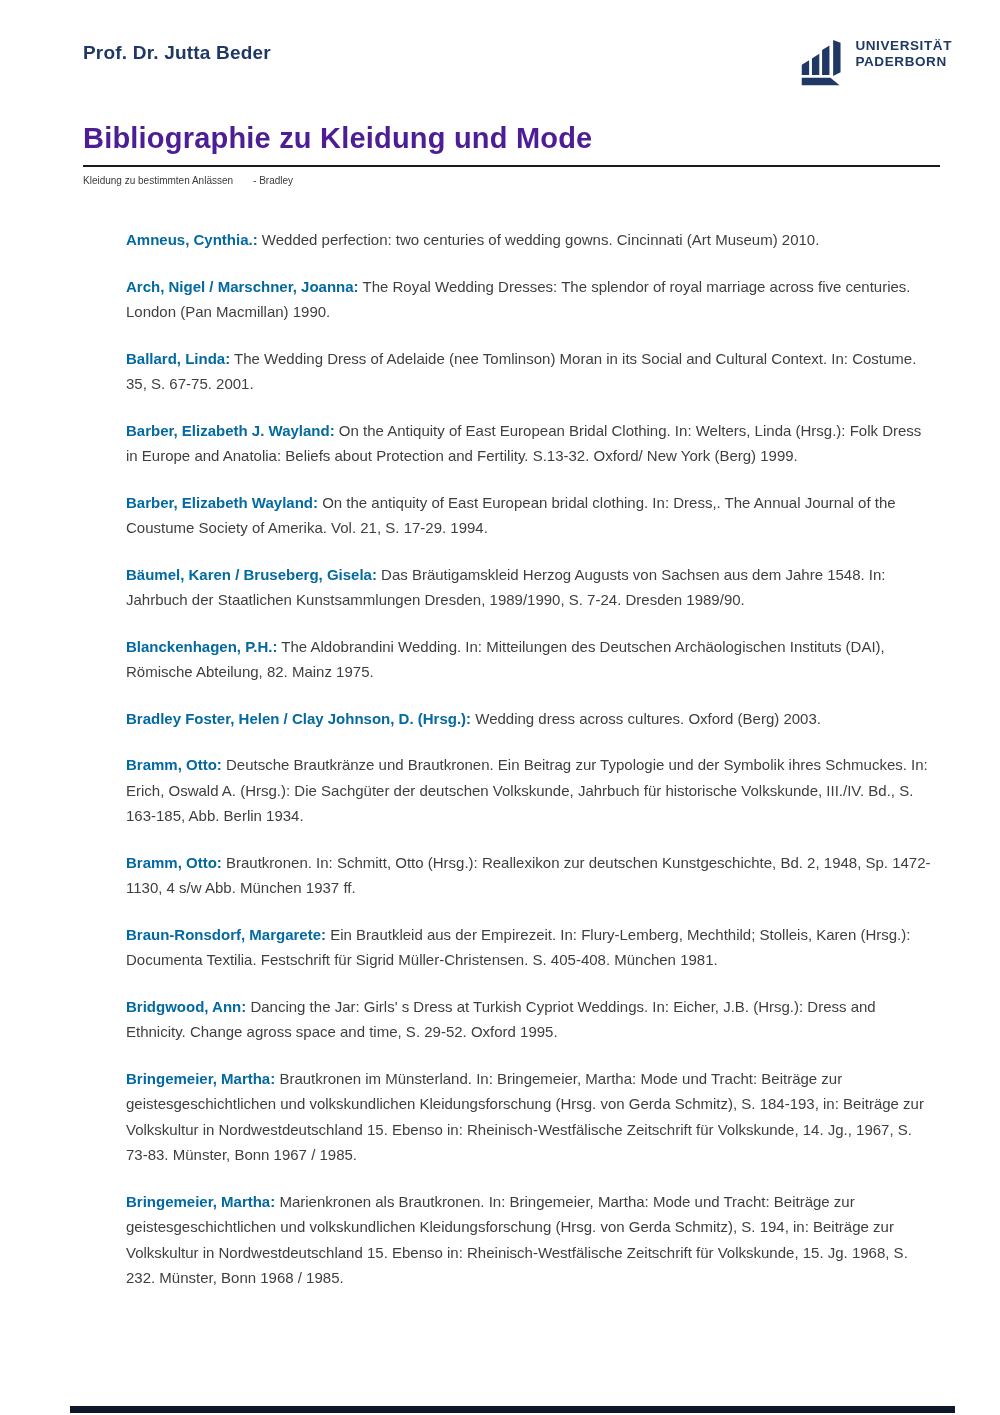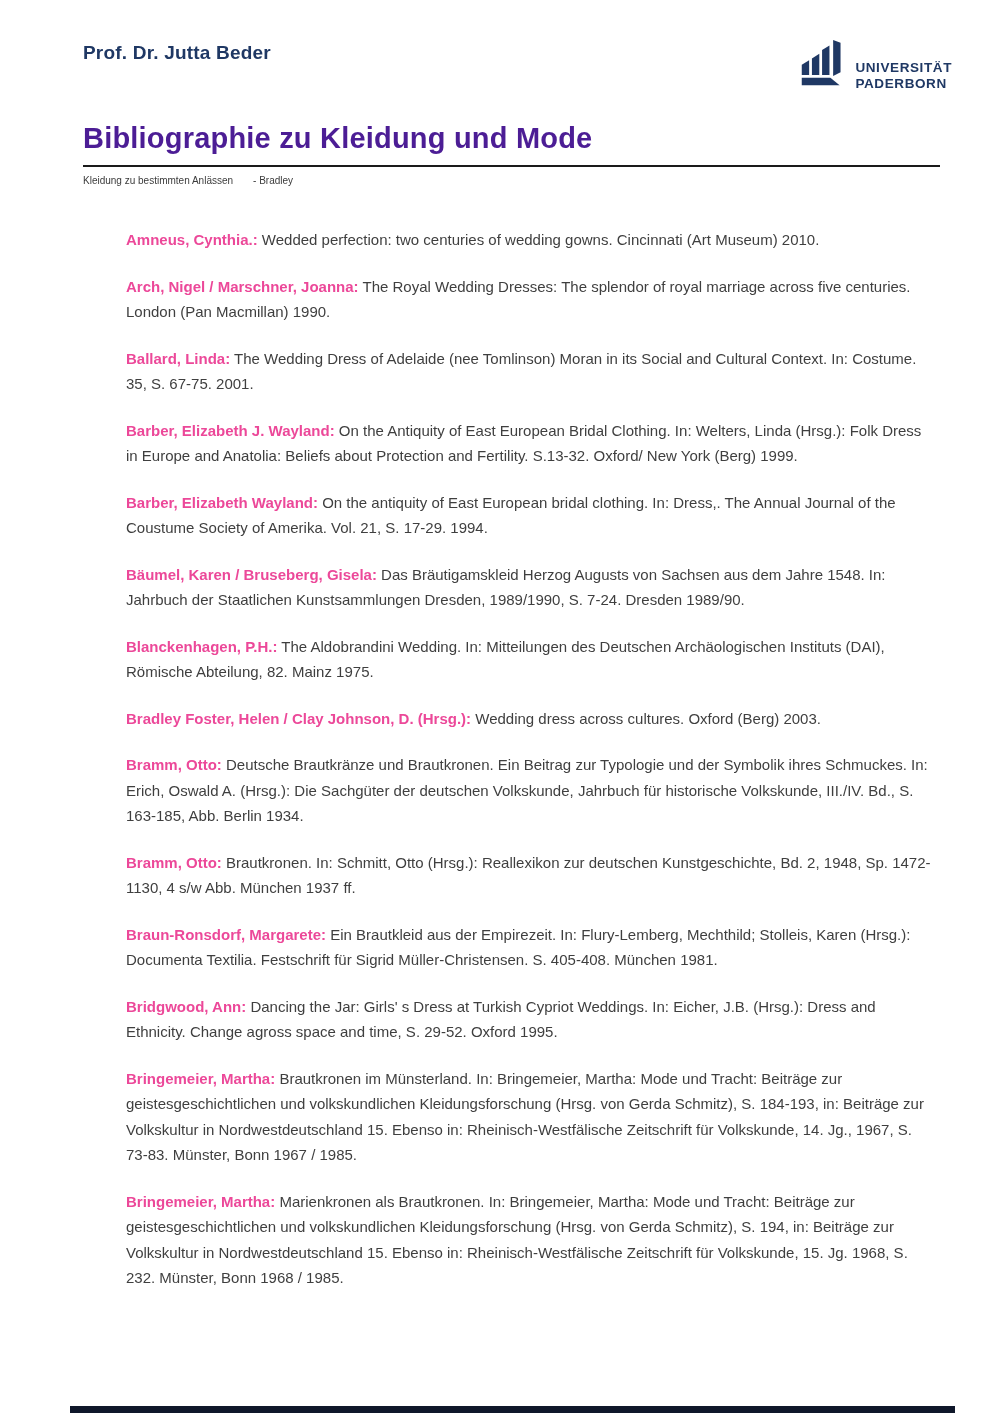--- a/index.html
+++ b/index.html
@@ -25,21 +25,21 @@
   }
   .author-name {
     font-size: 19px;
     font-weight: bold;
     color: #1f3864;
     padding-top: 4px;
     letter-spacing: 0.2px;
   }
   .logo {
     display: flex;
-    align-items: flex-end;
+    align-items: flex-start;
     gap: 8px;
   }
   .logo-text {
     color: #1f3864;
     font-weight: bold;
     font-size: 13.5px;
     line-height: 16px;
     letter-spacing: 0.6px;
   }
   .doc-title {
@@ -64,21 +64,21 @@
     margin: 41px 64px 0 126px;
   }
   .entry {
     font-size: 15px;
     line-height: 25.5px;
     color: #3f3f3f;
     margin-bottom: 21px;
   }
   .entry strong {
     font-weight: bold;
-    color: #ec4899;
+    color: #0369a1;
   }
   .footer {
     position: absolute;
     top: 1406px;
     left: 70px;
     right: 45px;
     border-top: 7px solid #0f172a;
     text-align: right;
   }
   .page-number {

